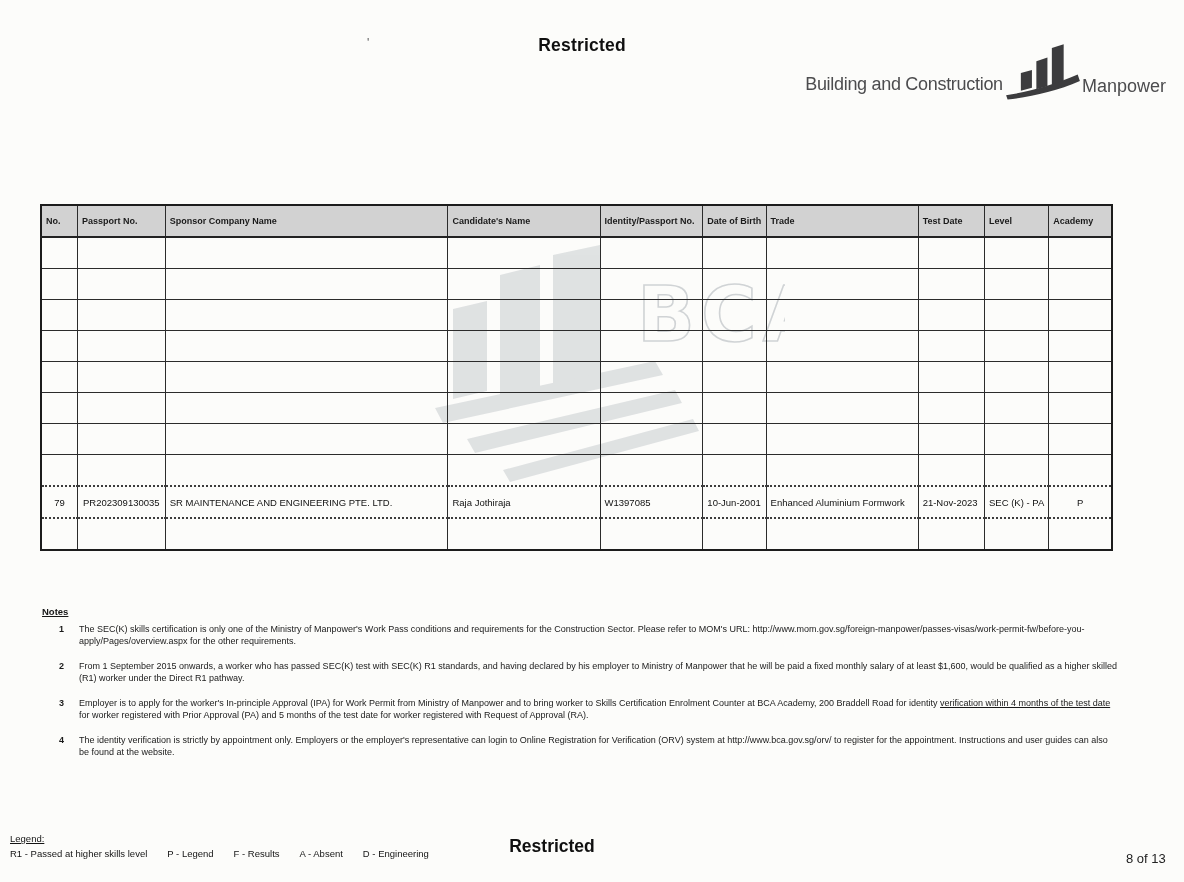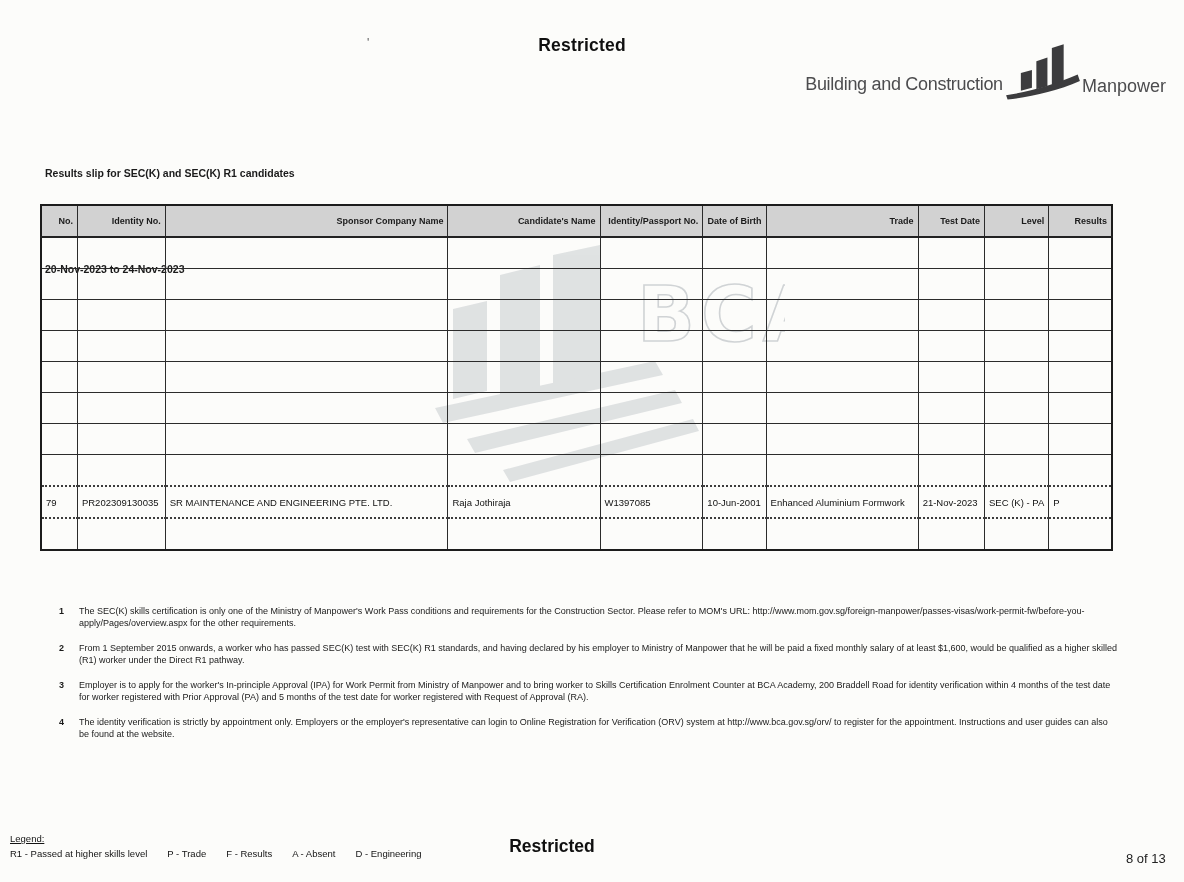--- a/index.html
+++ b/index.html
@@ -26,32 +26,32 @@
   
   .watermark{position:absolute;left:425px;top:243px;width:360px;height:278px;z-index:1;}
 
   
   .results-table{position:absolute;left:40px;top:204px;width:1073px;z-index:2;
     border-collapse:collapse;table-layout:fixed;font-size:9.5px;color:#111;
     border:2px solid #1c1c1c;}
   .results-table th,.results-table td{border:1px solid #2b2b2b;padding:1px 4px;
     overflow:hidden;white-space:nowrap;}
   .results-table thead th{background:#d2d2d2;font-weight:bold;font-size:9px;color:#1a1a1a;
-    height:28px;text-align:right;border-bottom:2.5px solid #222;}
+    height:28px;text-align:left;border-bottom:2.5px solid #222;}
   .results-table tbody td{height:28px;background:transparent;}
   .results-table tbody tr.dotted td{border-bottom:2px dotted #3c3c3c;}
-  .results-table td.ctr{}
+  .results-table td.ctr{text-align:center;}
 
   
   .notes{position:absolute;left:42px;top:606px;width:1096px;z-index:2;}
   .notes-heading{font-size:9.5px;font-weight:bold;text-decoration:underline;margin-bottom:7px;}
   .note-item{display:flex;margin-bottom:14px;font-size:9px;line-height:11.5px;color:#1a1a1a;}
   .note-num{flex:none;width:20px;margin-left:17px;font-weight:bold;}
   .note-text{width:1040px;}
-  .u{}
+  .u{text-decoration:underline;}
 
   
   .legend{position:absolute;left:2px;top:833px;z-index:2;font-size:9.5px;color:#141414;margin-left:8px;}
   .legend-heading{text-decoration:underline;margin-bottom:4px;}
   .legend-items{display:flex;gap:20px;white-space:nowrap;}
 
   .page-number{position:absolute;left:1126px;top:851px;font-size:13px;color:#222;}
 </style>
 </head>
 <body>
@@ -65,25 +65,20 @@
   <svg class="logo-mark" viewBox="0 0 100 84" aria-hidden="true">
     <g fill="#3c3c3e">
       <path d="M20 42 L35 38 L35 62 L20 66 Z"></path>
       <path d="M41 26 L56 21 L56 60 L41 64 Z"></path>
       <path d="M62 8 L78 3 L78 57 L62 61 Z"></path>
       <path d="M0 72 C30 68 64 58 97 44 L100 53 C68 67 32 75 2 78 Z"></path>
     </g>
   </svg>
   <span class="logo-text logo-right">Manpower</span>
 
-  <div class="title-block">
-    <div>Results slip for SEC(K) and SEC(K) R1 candidates</div>
-    <div>I10 - TTJ Design and Engineering Pte Ltd –  India</div>
-    <div>20-Nov-2023 to 24-Nov-2023</div>
-  </div>
 
   <svg class="watermark" viewBox="0 0 360 278" aria-hidden="true">
     <g fill="#c9cdd0" opacity="0.55">
       <path d="M28 66 L62 58 L62 148 L28 156 Z"></path>
       <path d="M75 32 L115 22 L115 146 L75 154 Z"></path>
       <path d="M128 12 L175 2 L175 144 L128 152 Z"></path>
       <path d="M10 165 L230 118 L238 132 L18 180 Z"></path>
       <path d="M42 196 L250 147 L257 160 L50 210 Z"></path>
       <path d="M78 227 L268 176 L274 188 L85 239 Z"></path>
     </g>
@@ -99,29 +94,29 @@
         <col style="width:9.6%">
         <col style="width:5.9%">
       <col style="width:14.2%">
         <col style="width:6.2%">
         <col style="width:6.0%">
       <col style="width:5.9%">
     </colgroup>
     <thead>
       <tr>
         <th>No.</th>
-        <th>Identity No.</th>
+        <th>Passport No.</th>
         <th>Sponsor Company Name</th>
         <th>Candidate's Name</th>
         <th>Identity/Passport No.</th>
         <th>Date of Birth</th>
         <th>Trade</th>
         <th>Test Date</th>
         <th>Level</th>
-        <th>Results</th>
+        <th>Academy</th>
       </tr>
     </thead>
     <tbody>
         <tr>
           <td class="ctr"></td>
           <td class="ctr"></td>
           <td></td>
           <td></td>
           <td></td>
           <td></td>
@@ -235,20 +230,21 @@
           <td></td>
           <td></td>
           <td></td>
           <td class="ctr"></td>
           <td class="ctr"></td>
         </tr>
       </tbody>
   </table>
 
   <div class="notes">
+    <div class="notes-heading">Notes</div>
     <div>
         <div class="note-item">
           <div class="note-num">1</div>
           <div class="note-text"><span>The SEC(K) skills certification is only one of the Ministry of Manpower's Work Pass conditions and requirements for the Construction Sector. Please refer to MOM's URL: http://www.mom.gov.sg/foreign-manpower/passes-visas/work-permit-fw/before-you-apply/Pages/overview.aspx for the other requirements.</span></div>
         </div>
         <div class="note-item">
           <div class="note-num">2</div>
           <div class="note-text"><span>From 1 September 2015 onwards, a worker who has passed SEC(K) test with SEC(K) R1 standards, and having declared by his employer to Ministry of Manpower that he will be paid a fixed monthly salary of at least $1,600, would be qualified as a higher skilled (R1) worker under the Direct R1 pathway.</span></div>
         </div>
         <div class="note-item">
@@ -259,21 +255,21 @@
           <div class="note-num">4</div>
           <div class="note-text"><span>The identity verification is strictly by appointment only. Employers or the employer's representative can login to Online Registration for Verification (ORV) system at http://www.bca.gov.sg/orv/ to register for the appointment. Instructions and user guides can also be found at the website.</span></div>
         </div>
       </div>
   </div>
 
   <div class="legend">
     <div class="legend-heading">Legend:</div>
     <div class="legend-items">
         <span>R1 - Passed at higher skills level</span>
-        <span>P - Trade</span>
+        <span>P - Legend</span>
         <span>F - Results</span>
         <span>A - Absent</span>
         <span>D - Engineering</span>
       </div>
   </div>
 
   <div class="bottom-restricted">Restricted</div>
   <div class="page-number">8 of 13</div>
 
 </div>

